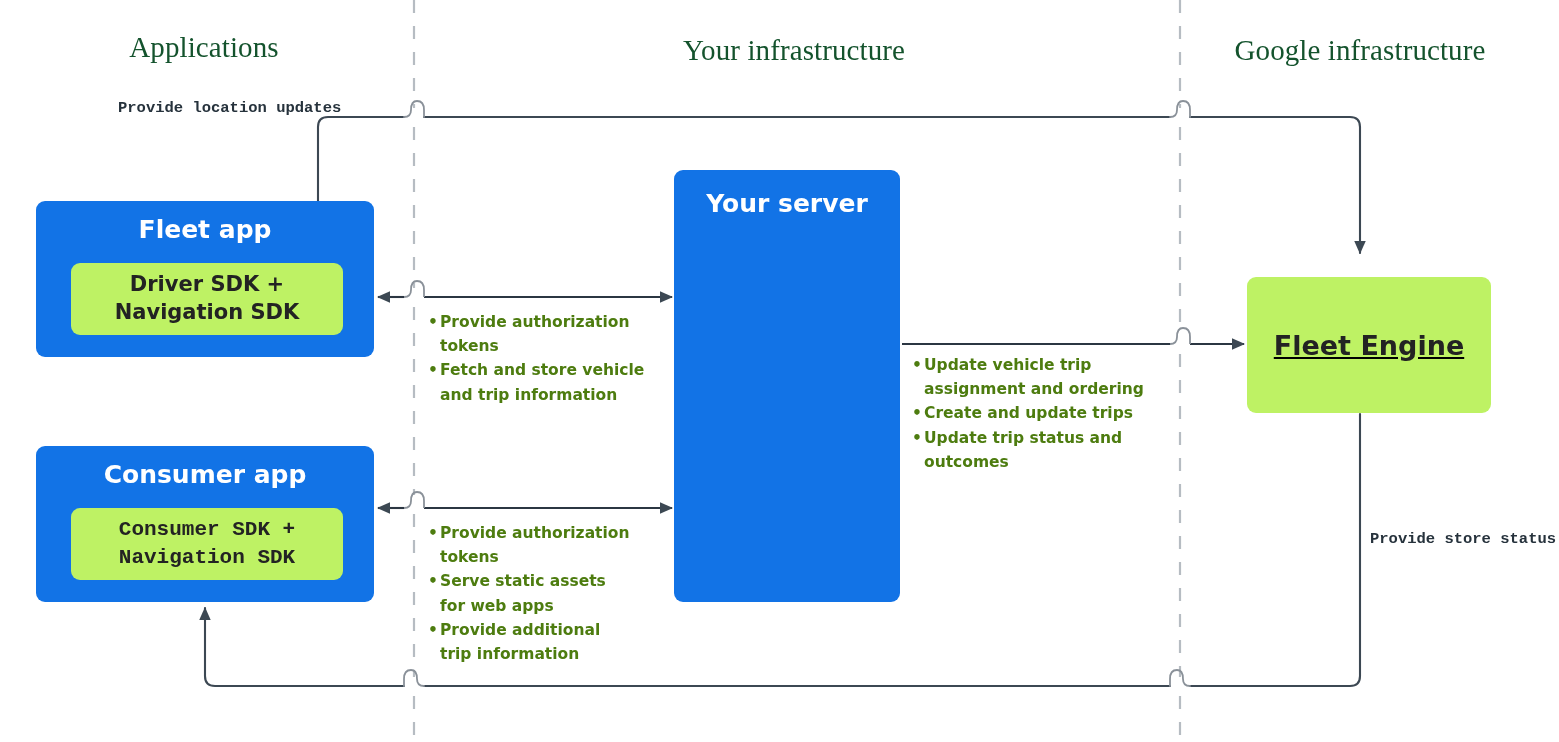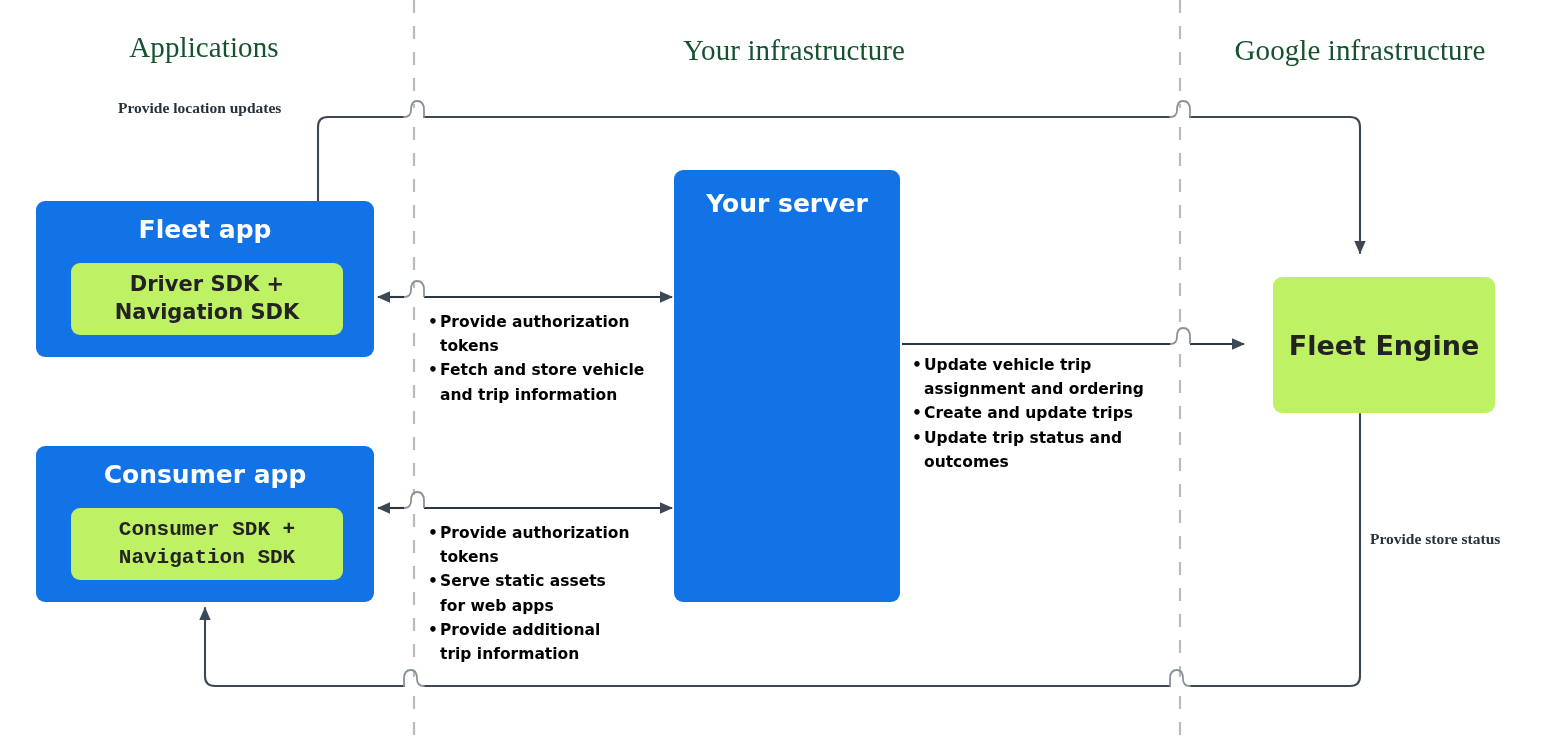--- a/index.html
+++ b/index.html
@@ -63,33 +63,33 @@
     font-family:"DejaVu Sans", sans-serif;
     font-weight:700;
     font-size:27px;
     color:#232323;
     white-space:nowrap;
   }
 
   
   .note{
     position:absolute;
-    font-family:Liberation Serif, serif;
+    font-family:Liberation Mono, monospace;
     font-weight:700;
     font-size:15.5px;
     color:#26323c;
     line-height:1.55;
     white-space:nowrap;
   }
   .bullets{
     position:absolute;
     font-family:"DejaVu Sans", sans-serif;
     font-weight:700;
     font-size:15.5px;
-    color:#000000;
+    color:#4d7c0f;
     line-height:1.56;
   }
   .bullets ul{margin:0;padding:0;list-style:none;}
   .bullets li{
     position:relative;
     padding-left:12px;
     margin:0 0 0 0;
   }
   .bullets li::before{
     content:"\2022";
@@ -195,21 +195,21 @@
   </div>
   <div class="inner-box" style="left:71px;top:508px;width:272px;height:72px;">
     <div class="inner-label" style="white-space: pre-line; font-family: Liberation Mono, monospace;">Consumer SDK +
 Navigation SDK</div>
   </div>
 
   <div class="box box-blue" style="left:674px;top:170px;width:226px;height:432px;">
     <div class="box-title" style="margin-top:20px;">Your server</div>
   </div>
 
-  <div class="inner-box" style="left:1273px;top:277px;width:222px;height:136px;">
+  <div class="inner-box" style="left:1247px;top:277px;width:244px;height:136px;text-decoration:underline;">
     <div class="fleet-label">Fleet Engine</div>
   </div>
 
   <div class="note" style="left:118px;top:96px;">Provide location updates</div>
 
   <div class="note" style="left:1370px;top:527px;">Provide store status</div>
 
   <div class="bullets" style="left:428px;top:310px;width:240px;">
     <ul>
       <li style="white-space: pre-line;">Provide authorization

